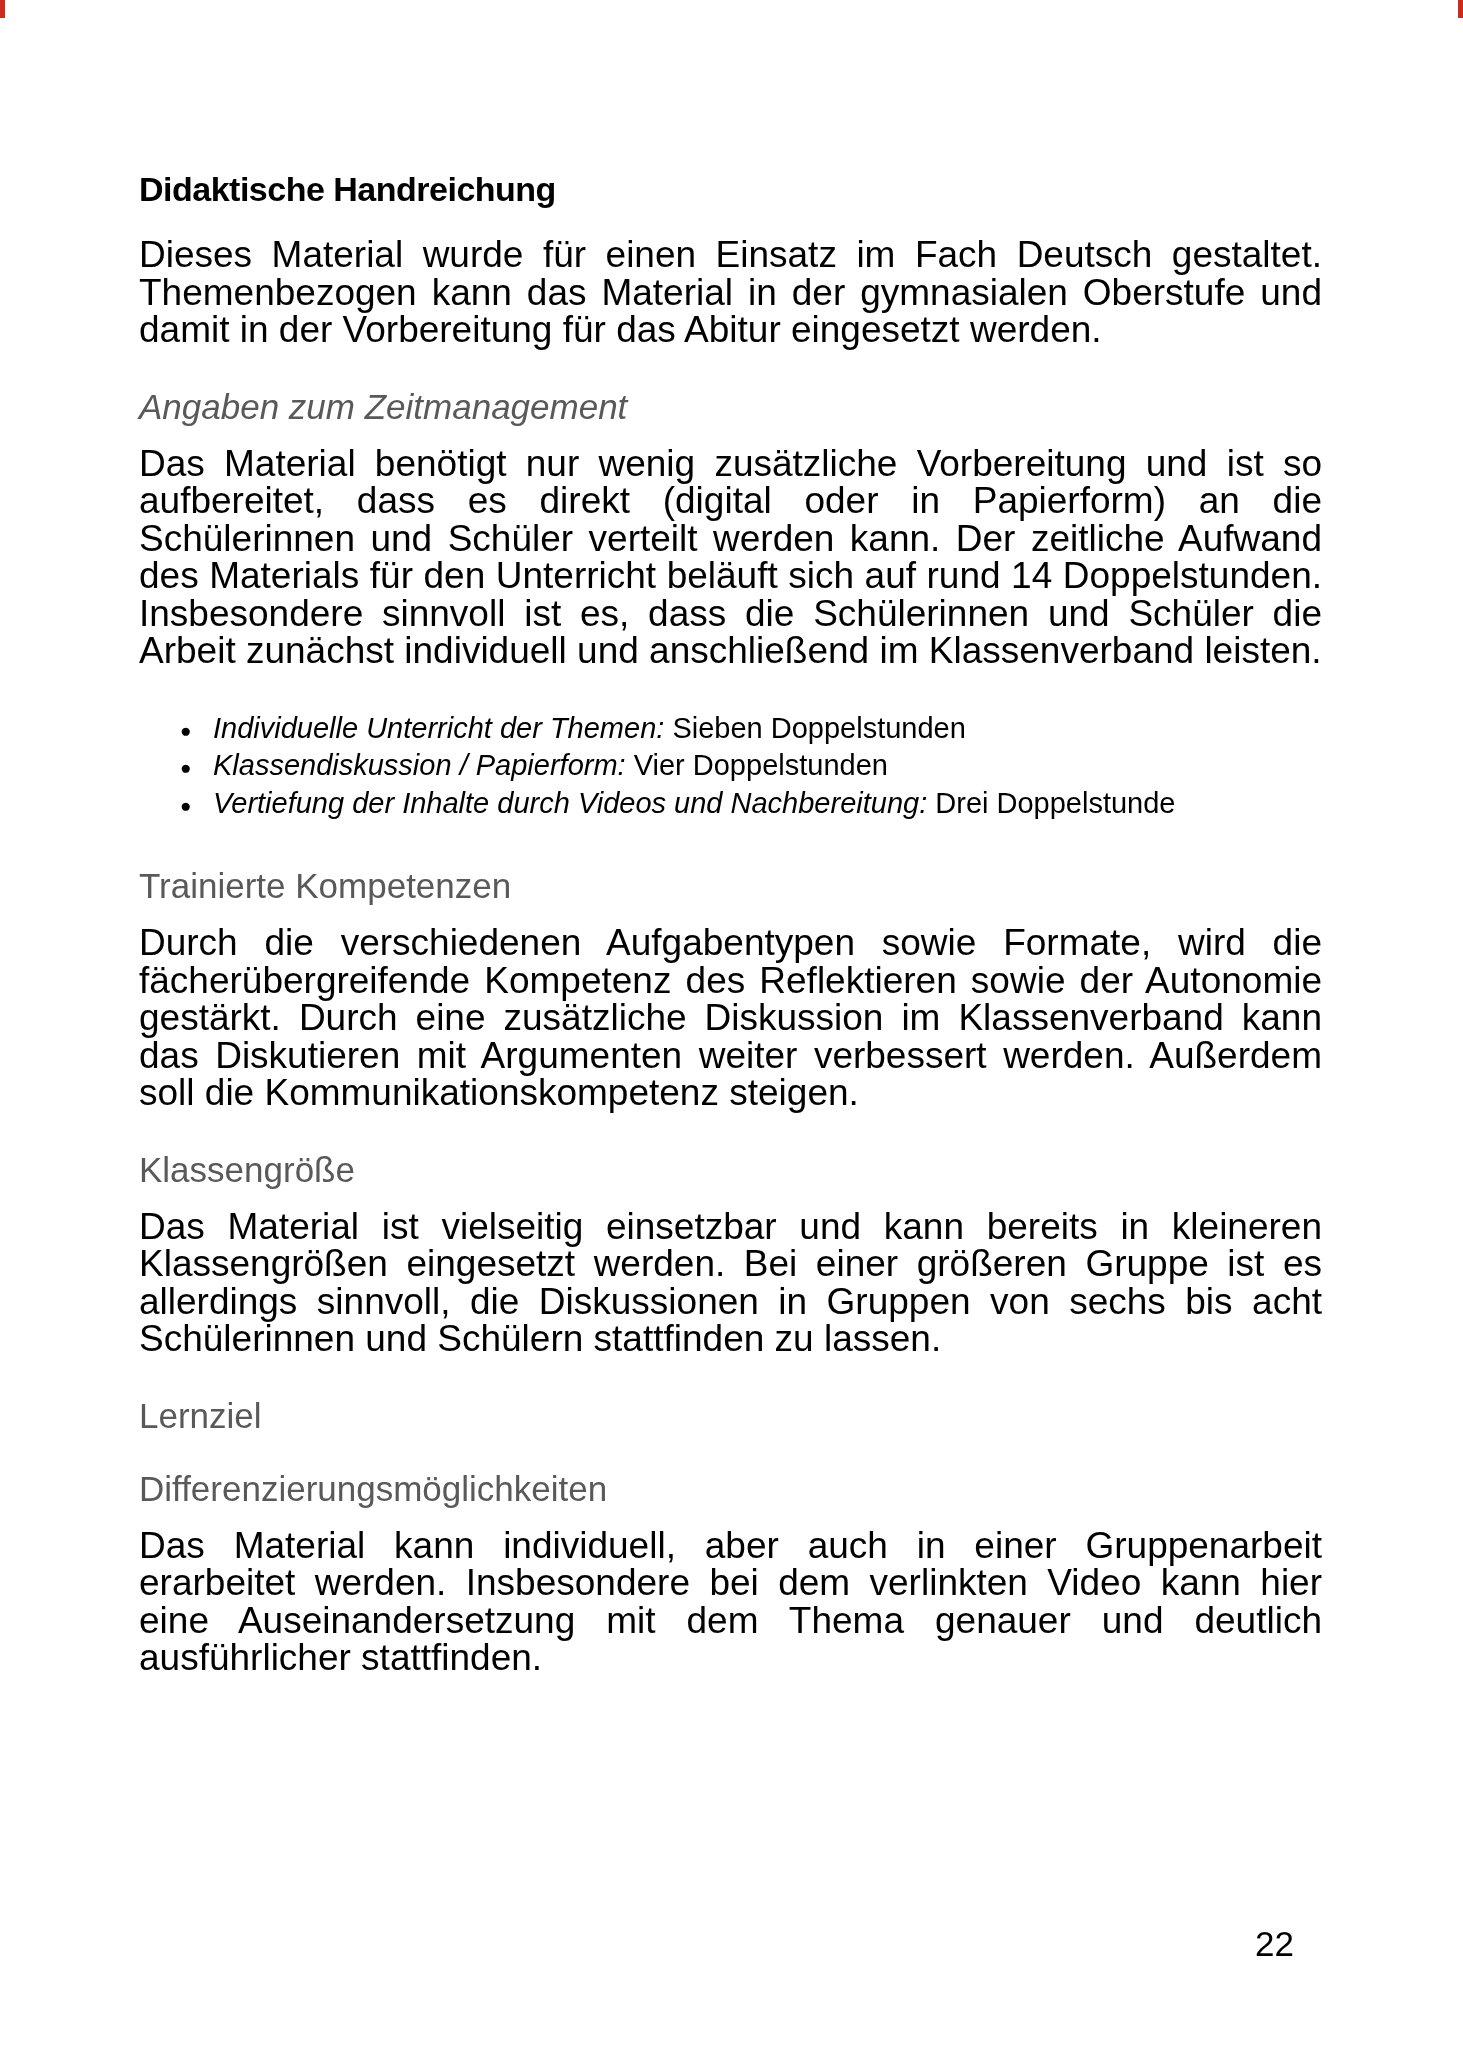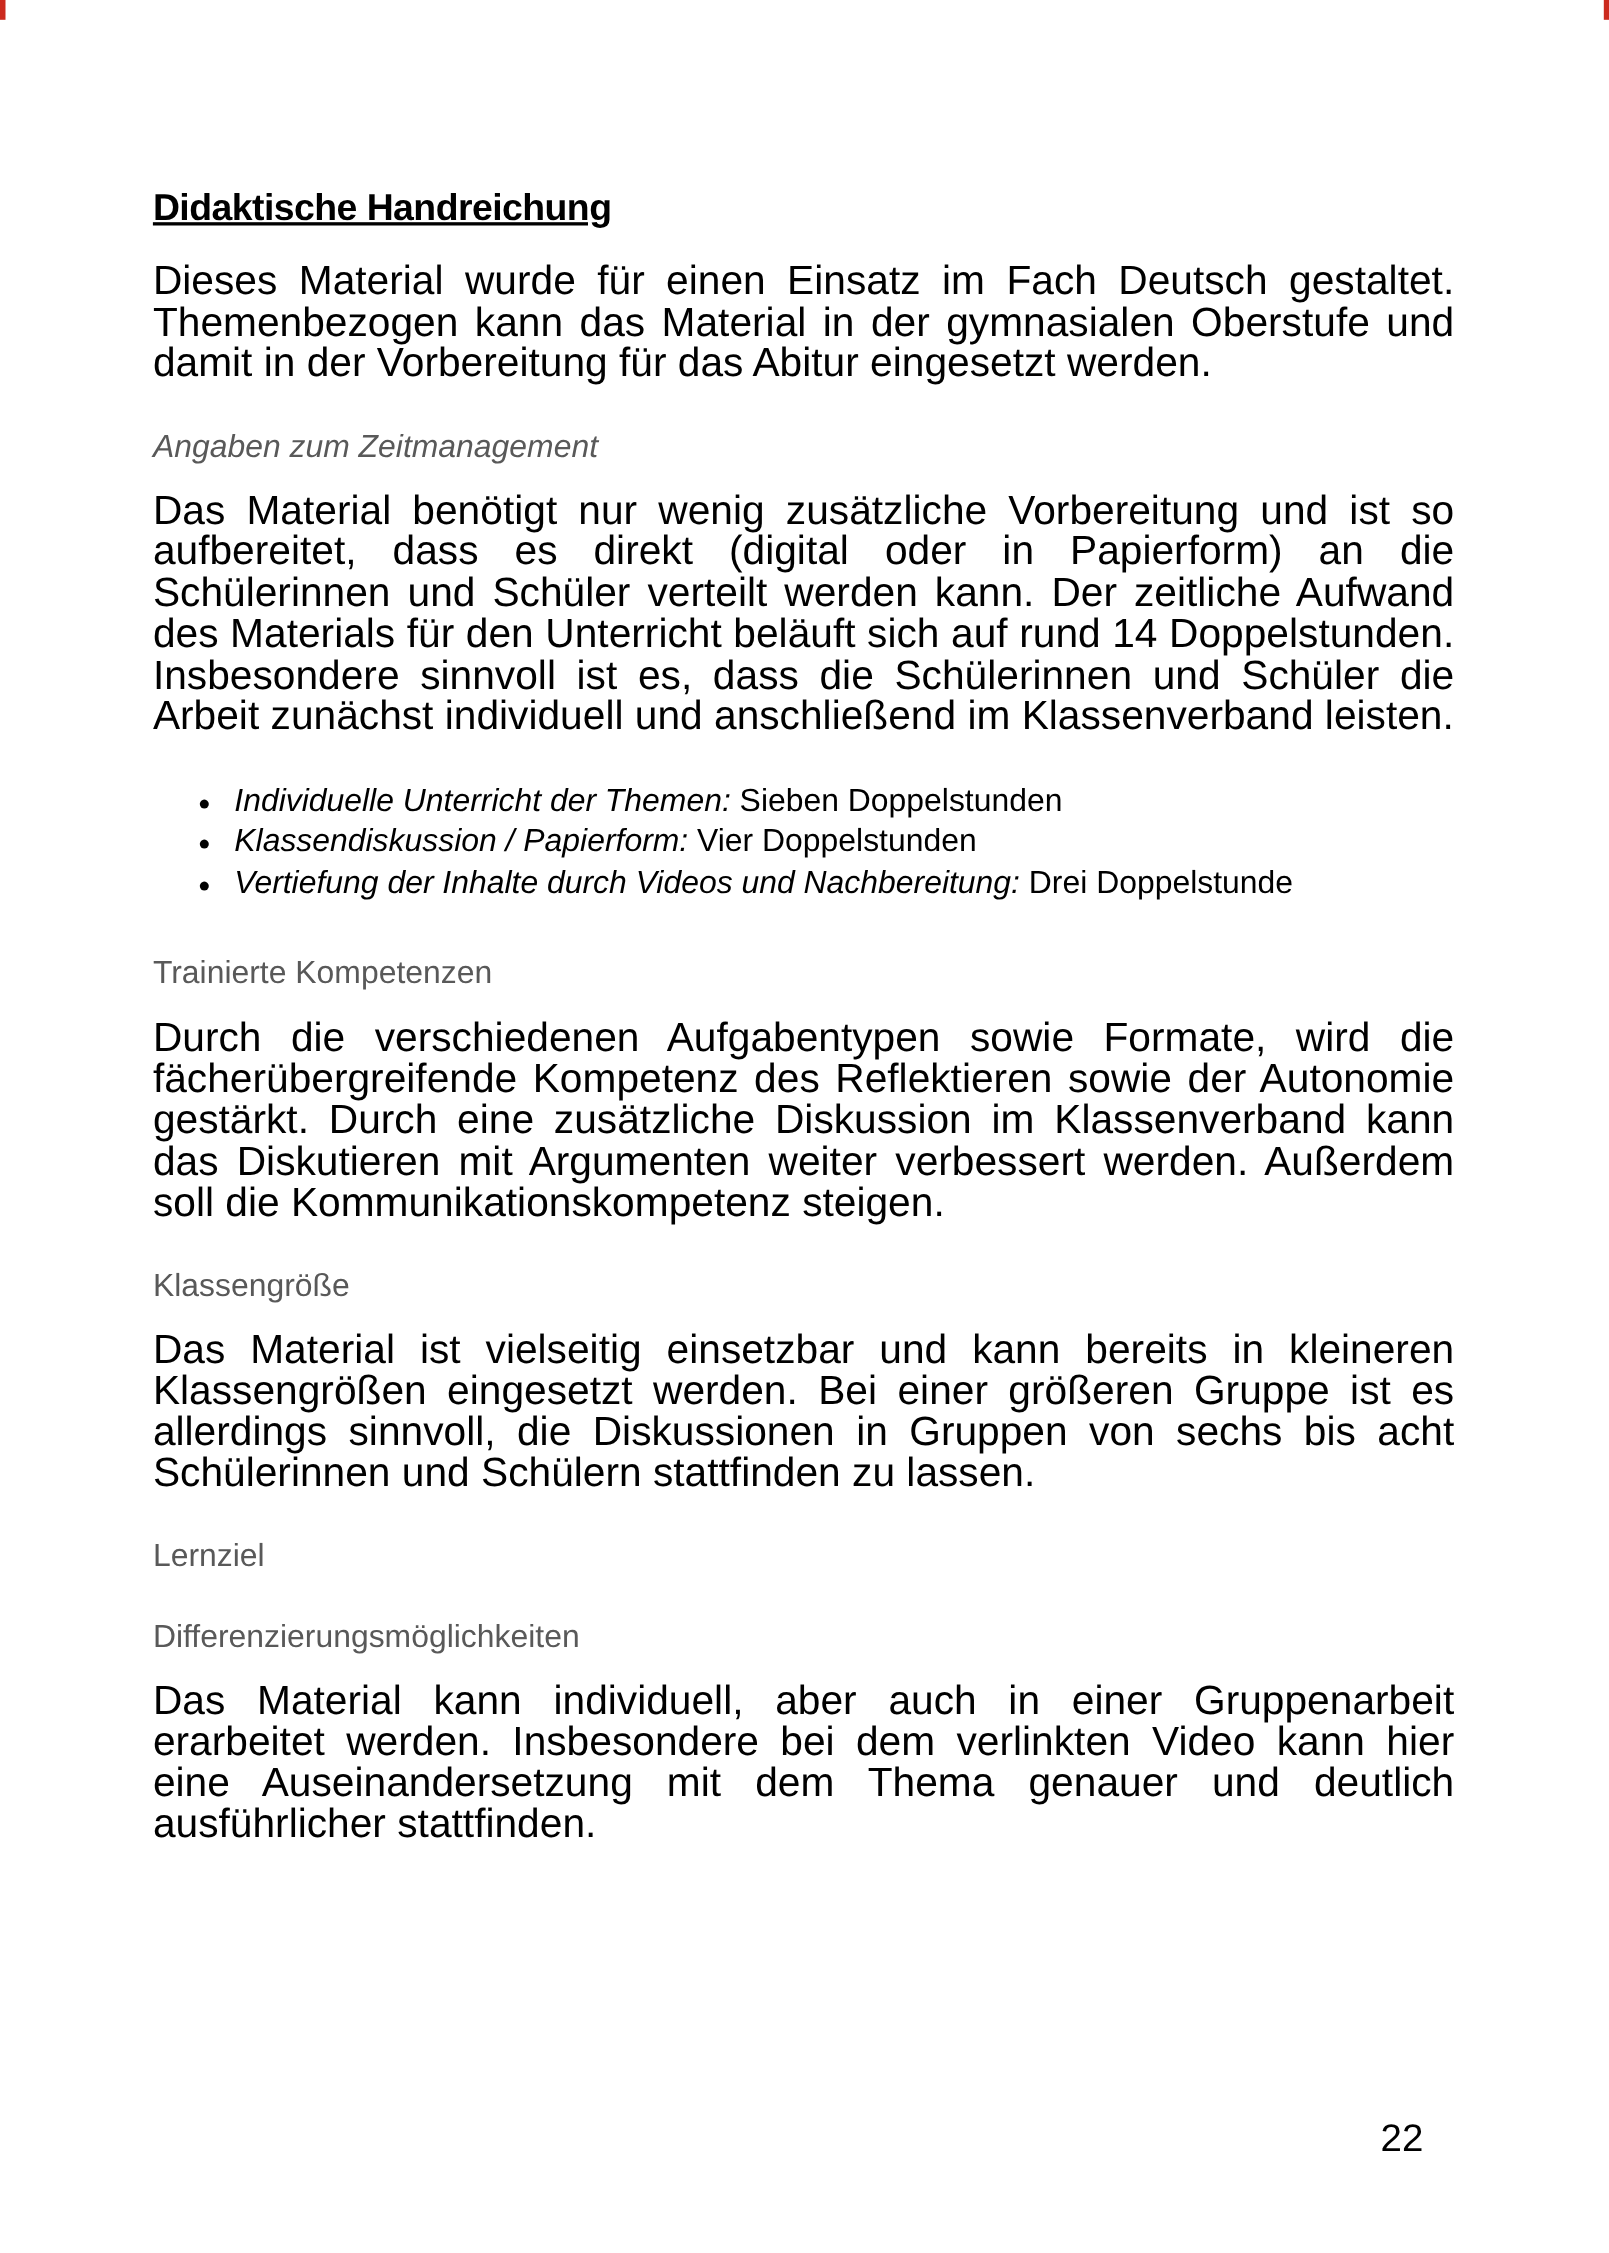--- a/index.html
+++ b/index.html
@@ -23,24 +23,23 @@
     background: #cc2a1e;
   }
   .edge-mark.left  { left: 0; }
   .edge-mark.right { right: 0; }
   h1.doc-title {
     font-size: 34px;
     line-height: 38px;
     font-weight: bold;
     margin: 0 0 28px 0;
     letter-spacing: -0.5px;
-    text-decoration: underline;
   }
   h2.sub {
-    font-size: 29px;
+    font-size: 35px;
     line-height: 31px;
     font-weight: normal;
     color: #595959;
     margin: 42px 0 23px 0;
   }
   h2.sub.italic { font-style: italic; }
   p.body {
     font-size: 37px;
     line-height: 37.5px;
     text-align: justify;

